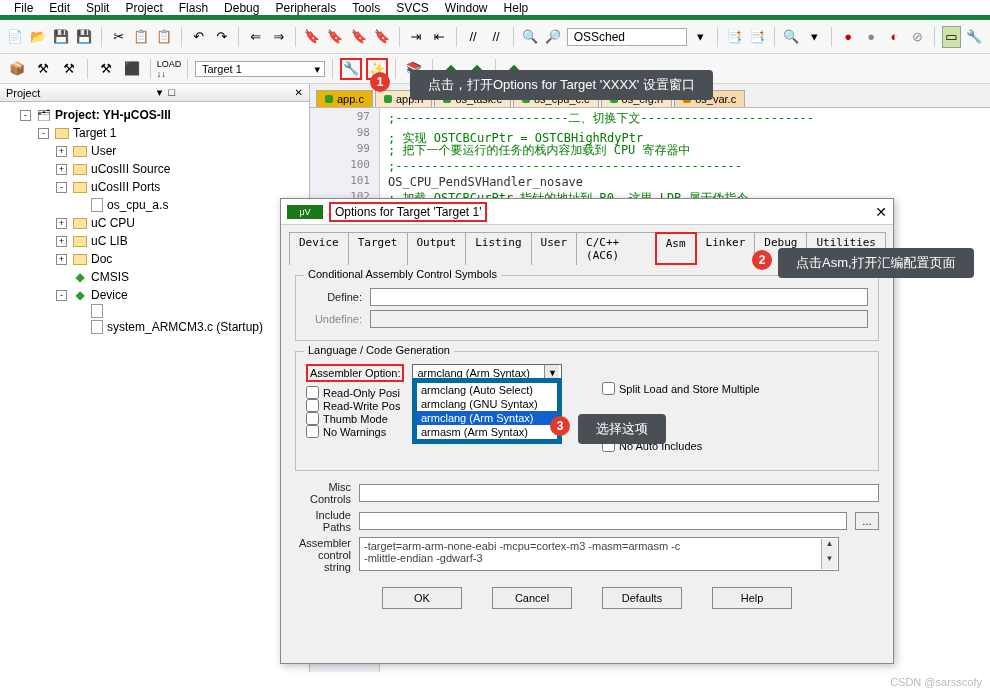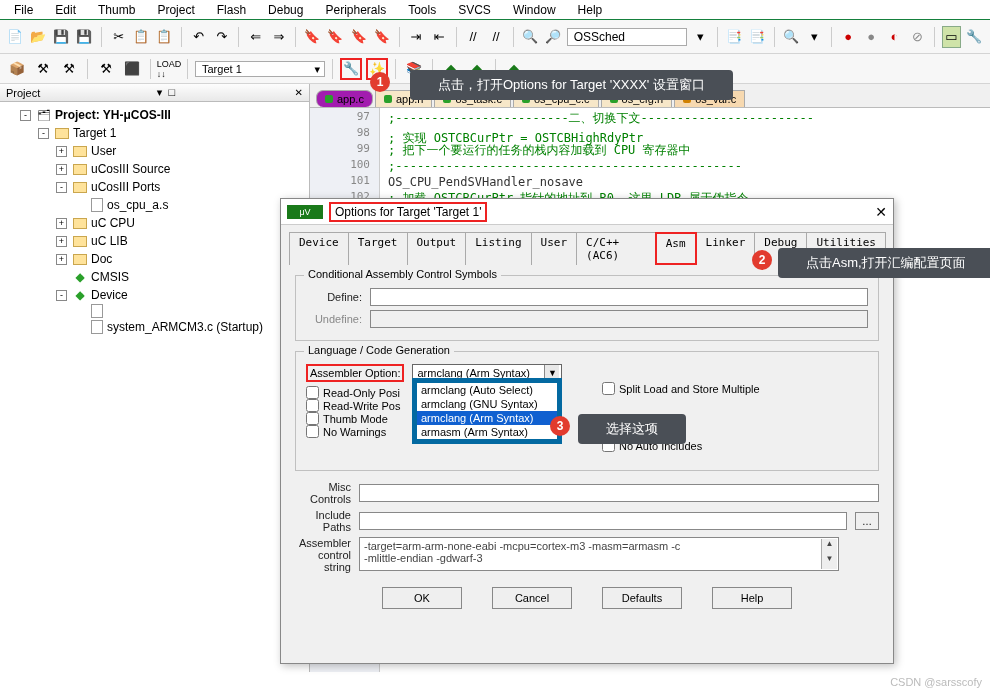--- a/index.html
+++ b/index.html
@@ -1,17 +1,17 @@
 <!DOCTYPE html>
 <html><head>
 <meta charset="utf-8">
 <style>
   * { box-sizing: border-box; }
   body { margin: 0; font-family: "Segoe UI", Tahoma, sans-serif; font-size: 12px; color: #000; background: #fff; width: 990px; height: 690px; overflow: hidden; position: relative; }
-  .menubar { display: flex; align-items: center; height: 20px; padding: 2px 6px; border-bottom: 1px solid #15803d; gap: 6px; }
+  .menubar { display: flex; align-items: center; height: 20px; padding: 2px 6px; border-bottom: 5px solid #15803d; gap: 0; }
   .menubar span { padding: 2px 8px; cursor: default; }
   .toolbar { display: flex; align-items: center; height: 34px; padding: 2px 6px; border-bottom: 1px solid #d4d4d4; gap: 4px; background: #f7f7f7; }
   .toolbar2 { display: flex; align-items: center; height: 30px; padding: 2px 6px; border-bottom: 1px solid #d4d4d4; gap: 4px; background: #f7f7f7; }
   .tbtn { width: 22px; height: 22px; display:inline-flex;align-items:center;justify-content:center; border:1px solid transparent; cursor:default; font-size:13px;}
   .sep{width:1px;height:20px;background:#ccc;margin:0 3px;}
   .target-combo{border:1px solid #aaa; background:#fff; padding:1px 20px 1px 6px; min-width:130px; position:relative; font-size:11px;}
   .target-combo::after{content:"▾"; position:absolute; right:4px;}
   .osname{border:1px solid #aaa;background:#fff;padding:1px 6px;min-width:120px;}
   .hit{border:2px solid #ee2222 !important;}
   .layout{display:flex;height:calc(100% - 84px - 18px);}
@@ -23,21 +23,21 @@
   .tree li{white-space:nowrap;display:flex;align-items:center;gap:4px;}
   .ico{display:inline-flex;width:14px;height:14px;align-items:center;justify-content:center;font-size:11px;}
   .fold{background:#ffe39b;border:1px solid #caa64e;width:14px;height:11px;}
   .fileico{width:12px;height:14px;border:1px solid #999;background:#fff;position:relative;}
   .dia{color:#2aa02a;font-size:12px;}
   .exp{width:11px;height:11px;border:1px solid #888;font-size:9px;line-height:9px;text-align:center;background:#fff;margin-right:2px;}
   .editor{flex:1;position:relative;background:#fff;overflow:hidden;}
   .tabstrip{height:24px;background:#f0f0f0;border-bottom:1px solid #bbb;display:flex;align-items:flex-end;padding-left:6px;gap:2px;font-size:11px;position:relative;}
   .etab{border:1px solid #aaa;border-bottom:none;background:#f7e7c8;padding:2px 8px;display:flex;align-items:center;gap:4px;}
   .etab .dot{width:8px;height:8px;background:#2aa02a;border-radius:2px;}
-  .etab.dark{background:#a21caf;border-radius:7px;}
+  .etab.dark{background:#eab308;}
   .gutter{position:absolute;left:0;top:24px;bottom:0;width:70px;background:#eef0f5;border-right:1px solid #ccc;}
   .code{position:absolute;left:70px;top:24px;right:0;bottom:0;font-family:Consolas,monospace;font-size:12px;line-height:16px;padding-top:2px;color:#333;}
   .ln{position:absolute;width:60px;text-align:right;color:#888;font-family:Consolas,monospace;font-size:11px;}
   .cm{color:#008000;}
   
   .dlg{position:absolute;left:280px;top:198px;width:614px;height:466px;background:#f0f0f0;border:1px solid #888;box-shadow:2px 2px 8px rgba(0,0,0,.25);}
   .dlg-title{background:#fff;height:26px;border-bottom:1px solid #ccc;display:flex;align-items:center;padding:0 6px;font-size:12px;}
   .dlg-title .kvicon{width:36px;height:14px;background:#1a7a1a;color:#fff;font-size:9px;display:flex;align-items:center;justify-content:center;margin-right:6px;}
   .dlg-close{margin-left:auto;font-size:14px;cursor:default;}
   .dlg-tabs{display:flex;border-bottom:1px solid #aaa;margin:6px 8px 0;font-family:Consolas,monospace;font-size:11px;}
@@ -59,31 +59,31 @@
   .drop{position:absolute;border:5px solid #0369a1;background:#fff;font-size:11px;z-index:5;min-width:150px;}
   .drop div{padding:1px 4px;white-space:nowrap;}
   .drop .sel{background:#1060d0;color:#fff;}
   .dlg-btns{display:flex;gap:30px;justify-content:center;padding:10px 0;}
   .dlg-btns button{width:80px;height:22px;border:1px solid #888;background:#efefef;font-size:11px;cursor:default;}
   .mini{width:24px;height:18px;border:1px solid #888;background:#efefef;font-size:10px;}
   .textarea{border:1px solid #888;background:#fff;height:34px;width:480px;font-size:11px;padding:2px 4px;color:#444;position:relative;}
   .spin{position:absolute;right:1px;top:1px;bottom:1px;width:16px;border-left:1px solid #aaa;display:flex;flex-direction:column;}
   .spin span{flex:1;font-size:8px;text-align:center;background:#eee;}
   
-  .callout{position:absolute;background:#4a4f56;color:#fff;padding:6px 28px;border-radius:4px;font-size:13px;z-index:20;white-space:nowrap;}
+  .callout{position:absolute;background:#4a4f56;color:#fff;padding:6px 18px;border-radius:4px;font-size:13px;z-index:20;white-space:nowrap;}
   .numbadge{position:absolute;width:20px;height:20px;border-radius:50%;background:#e23b2e;color:#fff;font-size:12px;display:flex;align-items:center;justify-content:center;z-index:21;font-weight:bold;}
   .watermark{position:absolute;right:8px;bottom:2px;font-size:11px;color:#bbb;}
 </style>
 </head>
 <body>
 
 <div class="menubar">
   <span>File</span>
   <span>Edit</span>
-  <span>Thumb</span>
+  <span>Split</span>
   <span>Project</span>
   <span>Flash</span>
   <span>Debug</span>
   <span>Peripherals</span>
   <span>Tools</span>
   <span>SVCS</span>
   <span>Window</span>
   <span>Help</span>
 </div>
 

